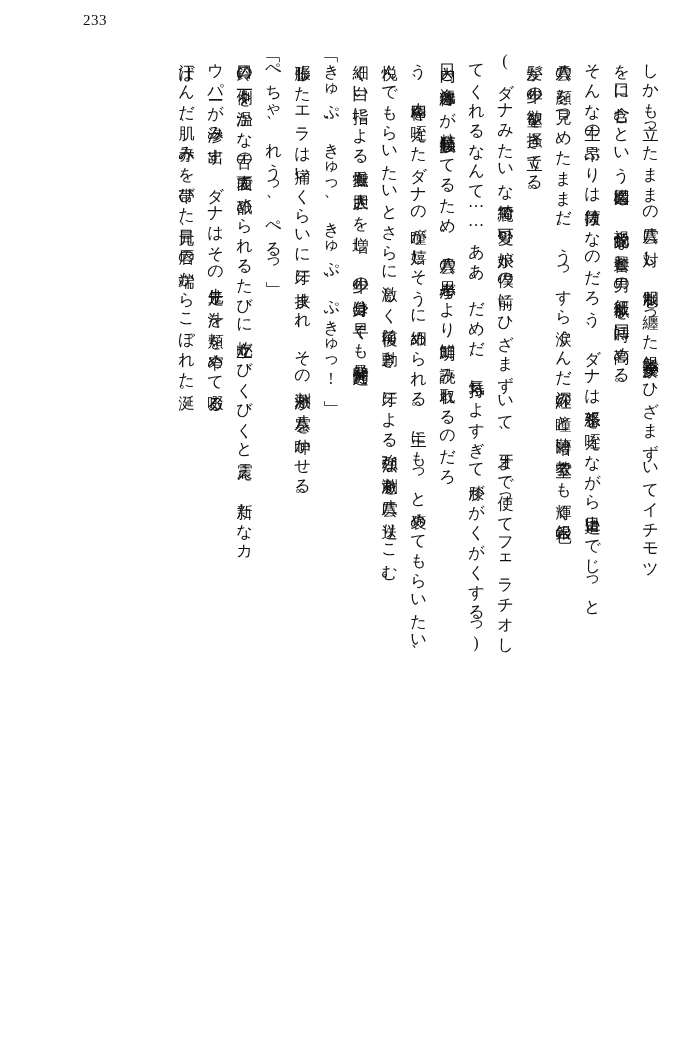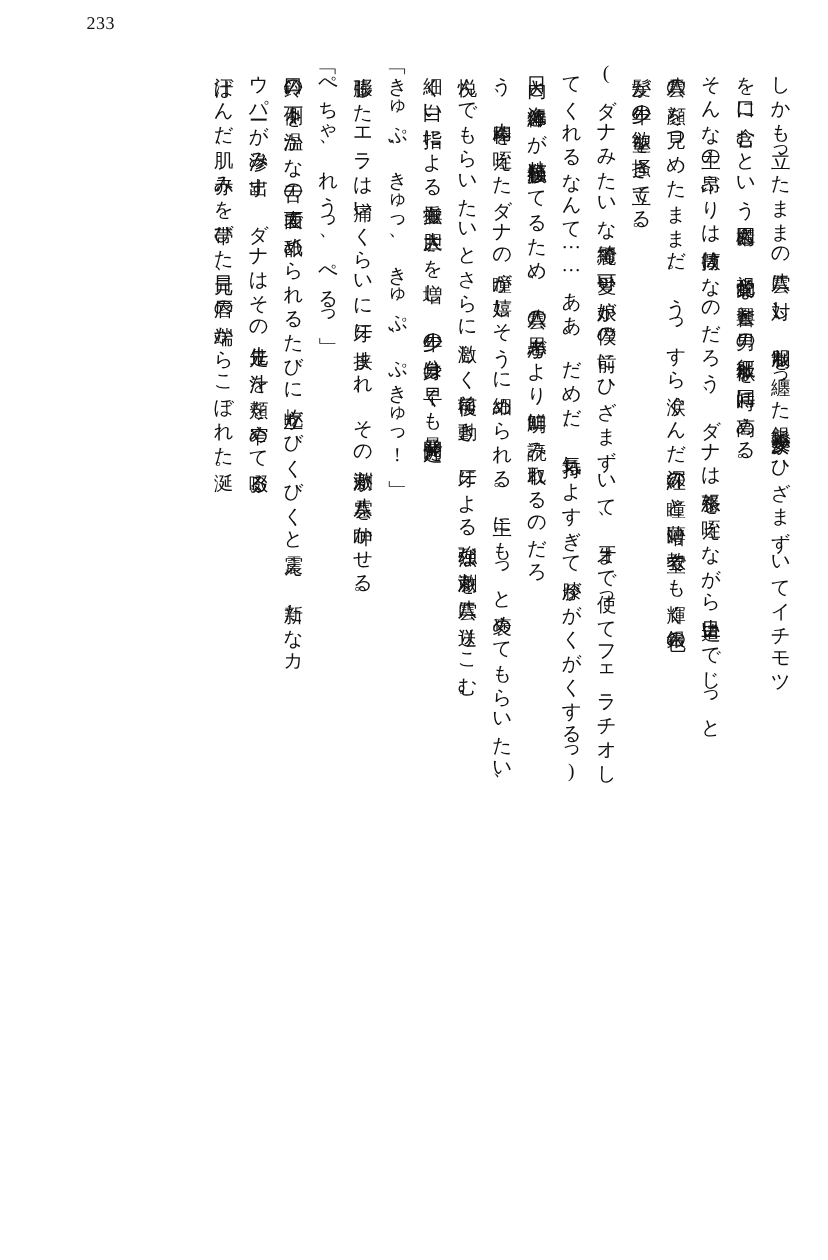--- a/index.html
+++ b/index.html
@@ -17,21 +17,21 @@
   .page {
     position: relative;
     width: 690px;
     height: 1050px;
     background: #ffffff;
     box-sizing: border-box;
   }
   .page-number {
     position: absolute;
     top: 12px;
-    left: 72px;
+    left: 83px;
     font-size: 15px;
     letter-spacing: 0.5px;
     color: #111111;
     font-family: "Liberation Serif", "DejaVu Serif", serif;
   }
   .body-text {
     position: absolute;
     top: 52px;
     left: 24px;
     right: 26px;

